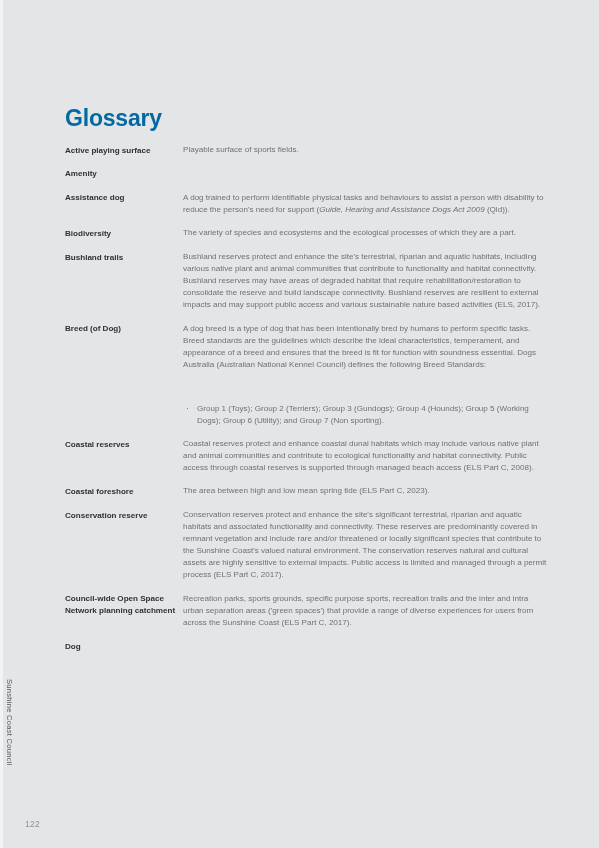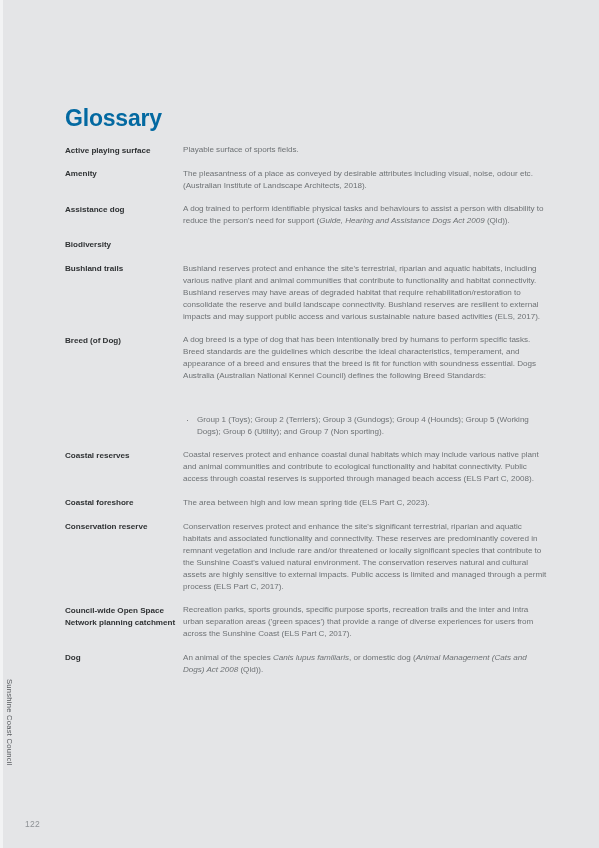--- a/index.html
+++ b/index.html
@@ -135,32 +135,32 @@
 
     <div class="glossary">
         <div class="entry">
           <div class="entry-term">Active playing surface</div>
           <div class="entry-def">
             <p>Playable surface of sports fields.</p>
           </div>
         </div>
         <div class="entry">
           <div class="entry-term">Amenity</div>
-          <div class="entry-def">
-            <p>The pleasantness of a place as conveyed by desirable attributes including visual, noise, odour etc. (Australian Institute of Landscape Architects, 2018).</p>
-          </div>
         </div>
         <div class="entry">
           <div class="entry-term">Assistance dog</div>
           <div class="entry-def">
             <p>A dog trained to perform identifiable physical tasks and behaviours to assist a person with disability to reduce the person's need for support (<i>Guide, Hearing and Assistance Dogs Act 2009</i> (Qld)).</p>
           </div>
         </div>
         <div class="entry">
           <div class="entry-term">Biodiversity</div>
+          <div class="entry-def">
+            <p>The variety of species and ecosystems and the ecological processes of which they are a part.</p>
+          </div>
         </div>
         <div class="entry">
           <div class="entry-term">Bushland trails</div>
           <div class="entry-def">
             <p>Bushland reserves protect and enhance the site's terrestrial, riparian and aquatic habitats, including various native plant and animal communities that contribute to functionality and habitat connectivity. Bushland reserves may have areas of degraded habitat that require rehabilitation/restoration to consolidate the reserve and build landscape connectivity. Bushland reserves are resilient to external impacts and may support public access and various sustainable nature based activities (ELS, 2017).</p>
           </div>
         </div>
         <div class="entry">
           <div class="entry-term">Breed (of Dog)</div>
           <div class="entry-def">
@@ -189,20 +189,17 @@
           </div>
         </div>
         <div class="entry">
           <div class="entry-term">Council-wide Open Space Network planning catchment</div>
           <div class="entry-def">
             <p>Recreation parks, sports grounds, specific purpose sports, recreation trails and the inter and intra urban separation areas ('green spaces') that provide a range of diverse experiences for users from across the Sunshine Coast (ELS Part C, 2017).</p>
           </div>
         </div>
         <div class="entry">
           <div class="entry-term">Dog</div>
-          <div class="entry-def">
-            <p>An animal of the species <i>Canis lupus familiaris</i>, or domestic dog (<i>Animal Management (Cats and Dogs) Act 2008</i> (Qld)).</p>
-          </div>
         </div>
       </div>
   </div>
 
 </div>
 
 </body></html>

